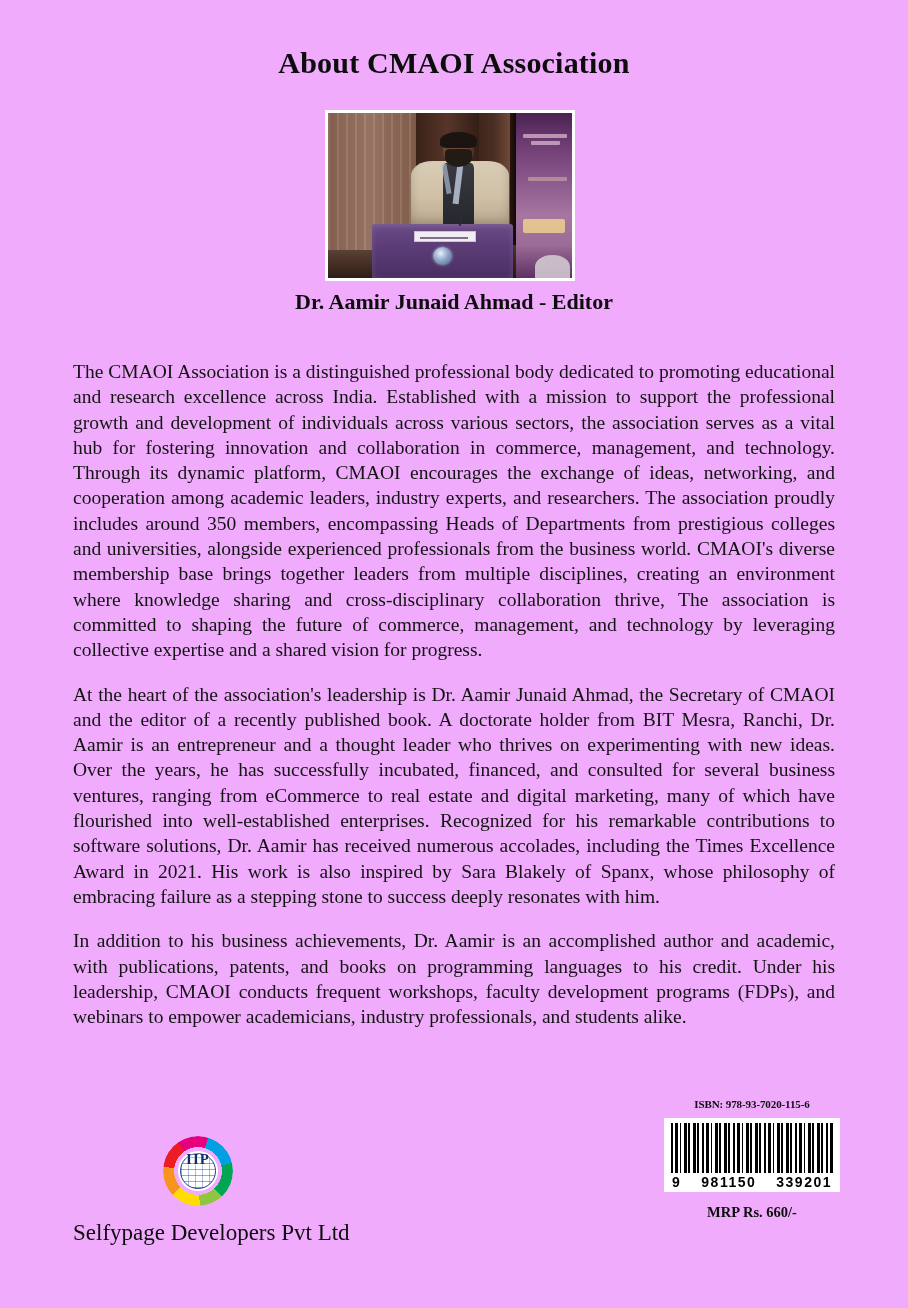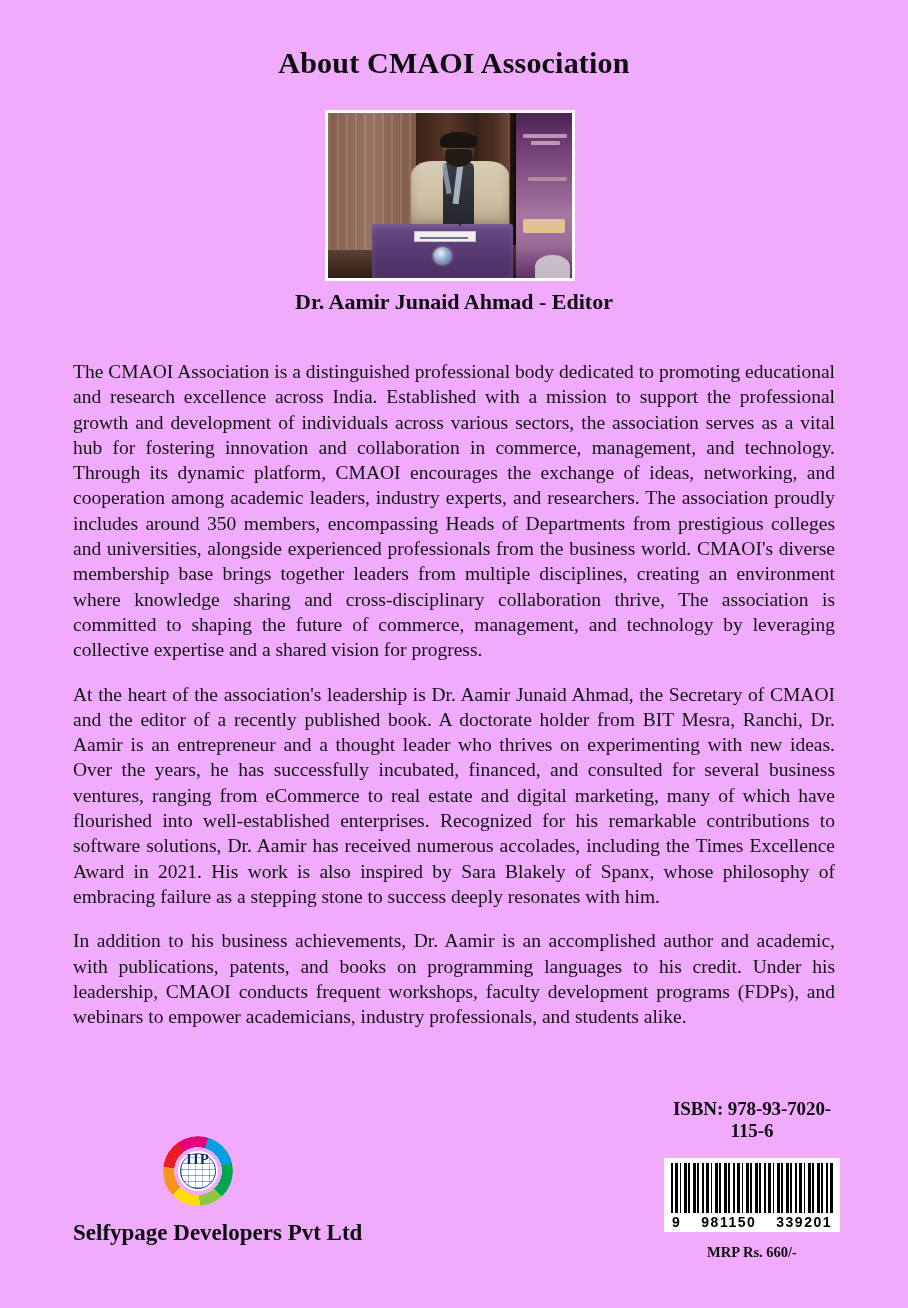--- a/index.html
+++ b/index.html
@@ -292,24 +292,24 @@
   
   .isbn-block {
     position: absolute;
     right: 68px;
     top: 1098px;
     width: 176px;
     text-align: center;
   }
   .isbn-text {
     font-weight: bold;
-    font-size: 19px;
+    font-size: 11px;
     letter-spacing: -0.1px;
     color: #0d0d0d;
-    margin-bottom: 16px;
+    margin-bottom: 8px;
   }
   .barcode-box {
     background: #ffffff;
     padding: 5px 7px 2px 7px;
     box-sizing: border-box;
     width: 176px;
   }
   .barcode-bars {
     height: 50px;
     width: 100%;
@@ -392,21 +392,21 @@
     color: #0f2d6b;
     letter-spacing: 1px;
     z-index: 2;
     text-shadow: 0 0 2px #fff, 0 0 3px #fff;
   }
 
   .publisher-name {
     position: absolute;
     left: 73px;
     top: 1220px;
-    font-weight: bold;
+    font-weight: normal;
     font-size: 23px;
     color: #0d0d0d;
   }
 </style>
 </head>
 <body>
 
 <div class="page">
 
   <div class="cover-title">About CMAOI Association</div>

